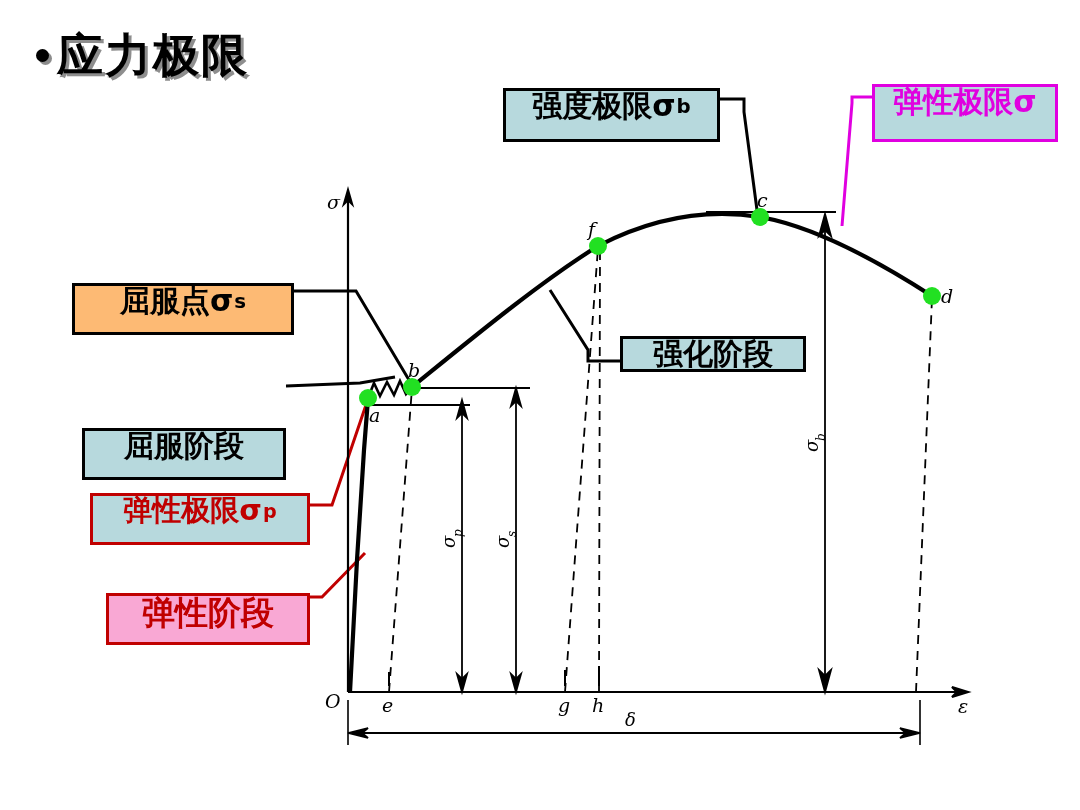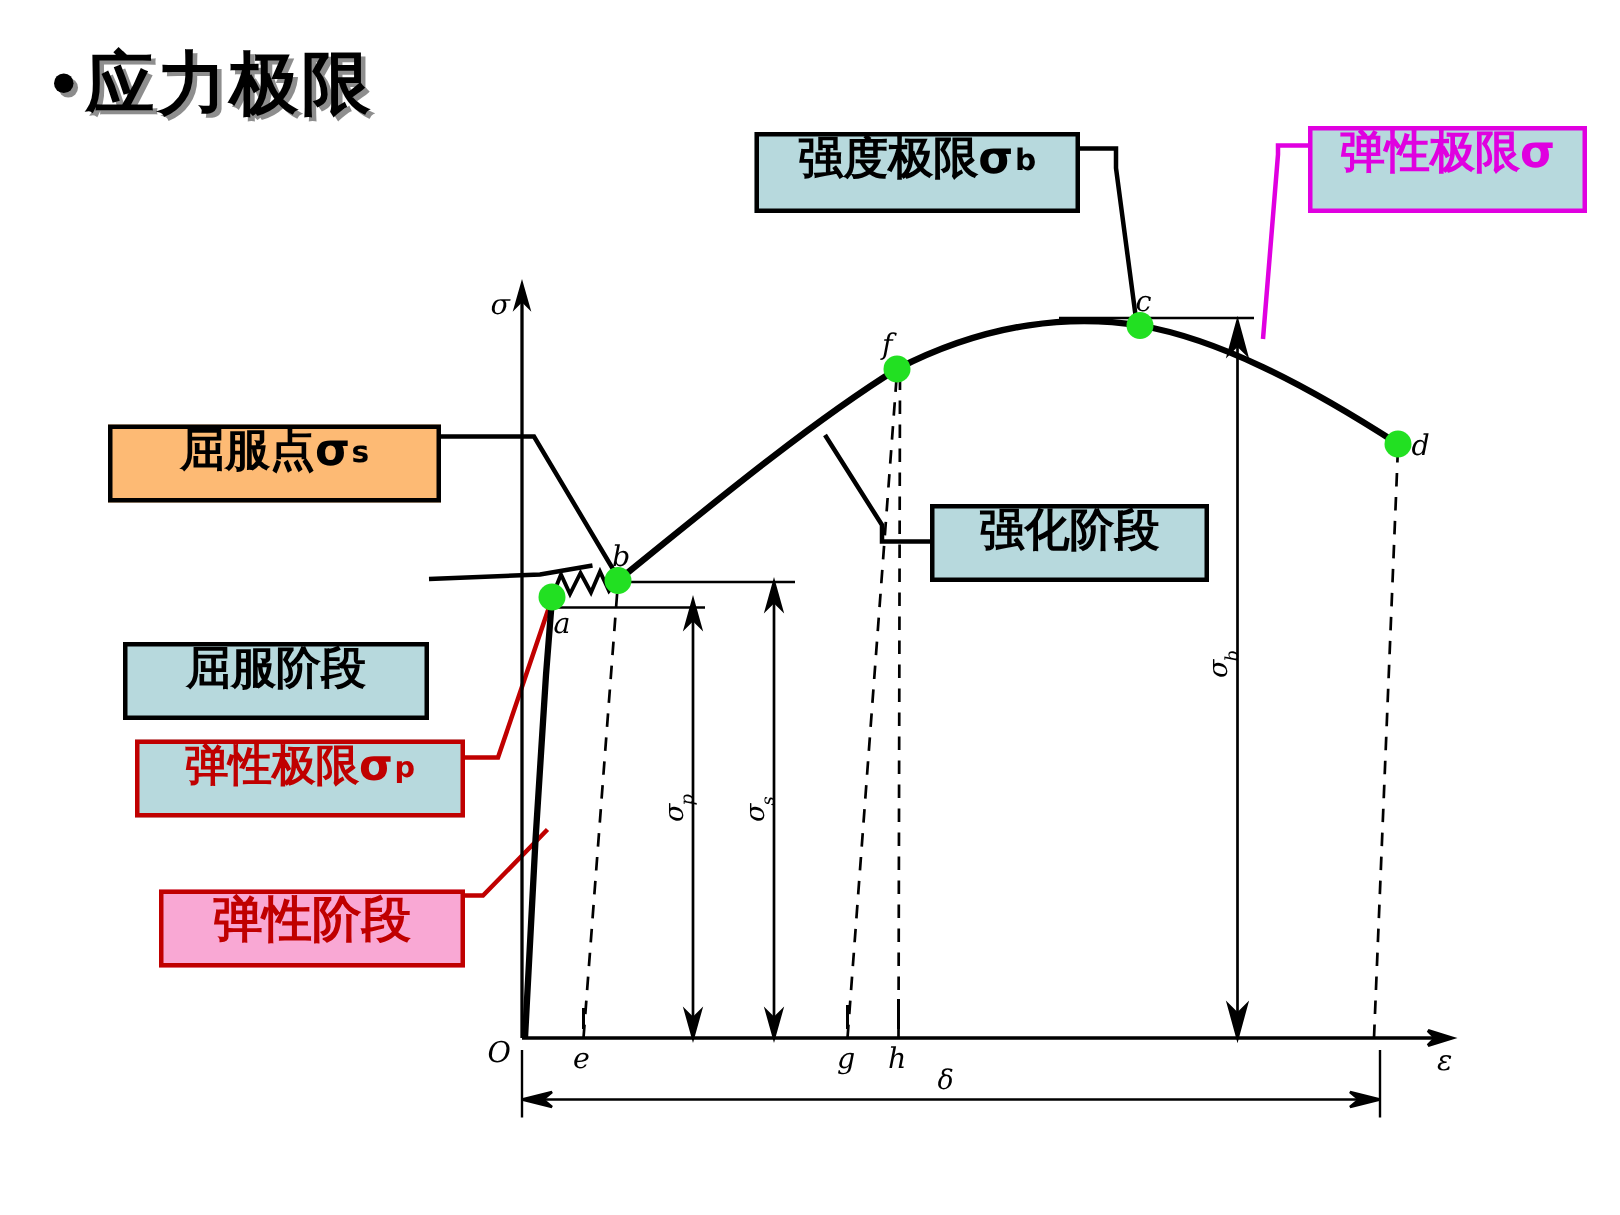--- a/index.html
+++ b/index.html
@@ -256,20 +256,20 @@
       <span>弹性极限σ</span>
       <span class="sub">p</span>
     </div>
   <div class="callout red" id="co-3" style="left: 106px; top: 593px; width: 204px; height: 52px; font-size: 33px; background: #f9a8d4; border-color: rgb(192, 0, 0); color: rgb(192, 0, 0);">
       <span>弹性阶段</span>
     </div>
   <div class="callout black" id="co-4" style="left: 503px; top: 88px; width: 217px; height: 54px; font-size: 30px; background: rgb(183, 217, 221); border-color: rgb(0, 0, 0); color: rgb(0, 0, 0);">
       <span>强度极限σ</span>
       <span class="sub">b</span>
     </div>
-  <div class="callout black" id="co-5" style="left: 620px; top: 336px; width: 186px; height: 52px; font-size: 30px; background: rgb(183, 217, 221); border-color: rgb(0, 0, 0); color: rgb(0, 0, 0);">
+  <div class="callout black" id="co-5" style="left: 620px; top: 336px; width: 186px; height: 36px; font-size: 30px; background: rgb(183, 217, 221); border-color: rgb(0, 0, 0); color: rgb(0, 0, 0);">
       <span>强化阶段</span>
     </div>
   <div class="callout magenta" id="co-6" style="left: 872px; top: 84px; width: 186px; height: 58px; font-size: 30px; background: rgb(183, 217, 221); border-color: rgb(224, 0, 224); color: rgb(224, 0, 224);">
       <span>弹性极限σ</span>
     </div>
 
 </div>
 
 </body></html>

